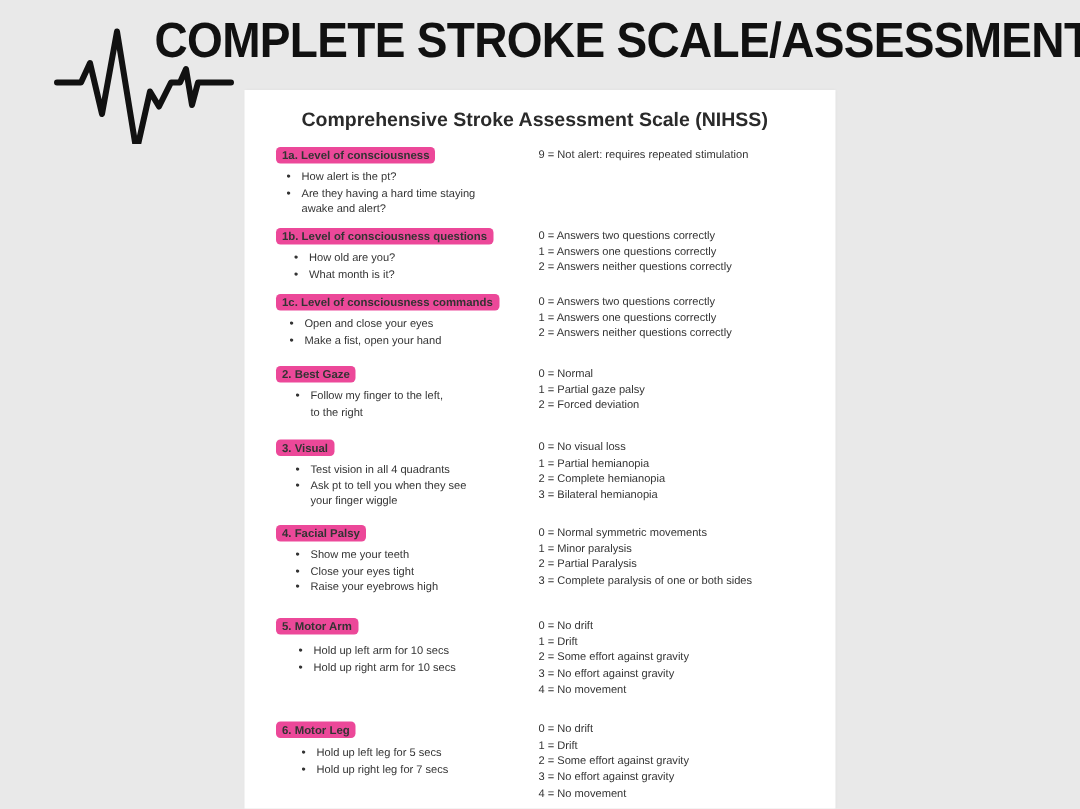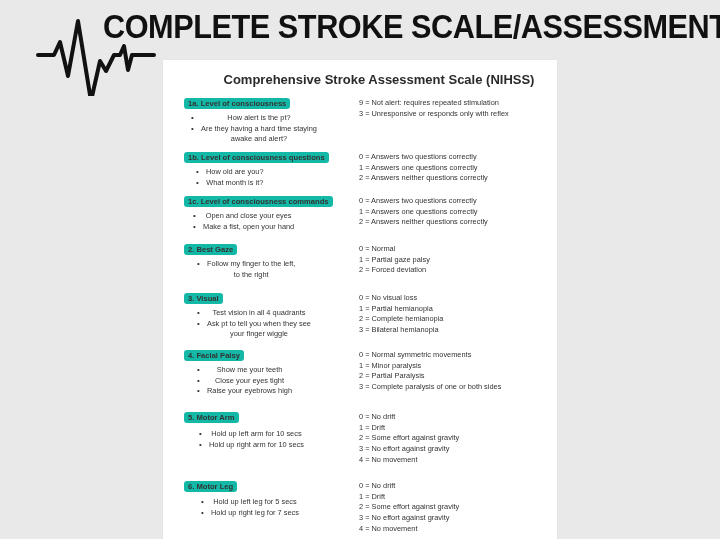--- a/index.html
+++ b/index.html
@@ -19,35 +19,35 @@
   .heartbeat {
     position: absolute; left: 36px; top: 18px; width: 120px; height: 78px;
   }
   .page {
     position: absolute; left: 163px; top: 60px; width: 394px; height: 490px;
     background: #ffffff;
     box-shadow: 0 0 2px rgba(0,0,0,0.05);
   }
   .doc-title {
     position: absolute; left: 0; right: 0; top: 12px;
-    text-align: center; font-weight: bold; font-size: 13px; color: #2a2a2a; padding-left: 38px;
+    text-align: left; font-weight: bold; font-size: 13px; color: #2a2a2a; padding-left: 38px;
   }
   .section { position: absolute; left: 0; width: 394px; }
   .sec-label {
     position: absolute; left: 21px; top: 0;
-    background: #14b8a6; border-radius: 3px;
+    background: #ec4899; border-radius: 3px;
     padding: 1px 4px; font-size: 7.6px; font-weight: bold; color: #333;
     white-space: nowrap;
     text-align: right;
   }
   .bullets {
     position: absolute; left: 28px; top: 15px; margin: 0; padding: 0;
     list-style: none; font-size: 7.4px; color: #333; line-height: 10.5px;
   }
-  .bullets li { position: relative; padding-left: 10px; white-space: nowrap; text-align: center; }
+  .bullets li { position: relative; padding-left: 10px; white-space: nowrap; }
   .bullets li::before {
     content: "\2022"; position: absolute; left: 0; top: 0; font-size: 8px;
   }
   .scores {
     position: absolute; left: 196px; top: 0; margin: 0; padding: 0;
     list-style: none; font-size: 7.4px; color: #333; line-height: 10.7px;
     white-space: nowrap;
   }
 </style>
 </head>
@@ -63,21 +63,20 @@
 
   <div class="section" style="top:38px" data-name="section-1a-level-of-consciousness">
     <div class="sec-label" data-name="section-label">1a. Level of consciousness</div>
     <ul class="bullets" data-name="prompt-list">
       <li data-name="prompt-item">How alert is the pt?</li>
       <li data-name="prompt-item">Are they having a hard time staying</li>
       <li data-name="prompt-item-continued" style="list-style:none">awake and alert?</li>
     </ul>
     <ul class="scores" data-name="score-list">
       <li data-name="score-item">9 = Not alert: requires repeated stimulation</li>
-      <li data-name="score-item">3 = Unresponsive or responds only with reflex</li>
     </ul>
   </div>
 
   <div class="section" style="top:92px" data-name="section-1b-consciousness-questions">
     <div class="sec-label" data-name="section-label">1b.  Level of consciousness questions</div>
     <ul class="bullets" style="left:33px" data-name="prompt-list">
       <li data-name="prompt-item">How old are you?</li>
       <li data-name="prompt-item">What month is it?</li>
     </ul>
     <ul class="scores" data-name="score-list">

